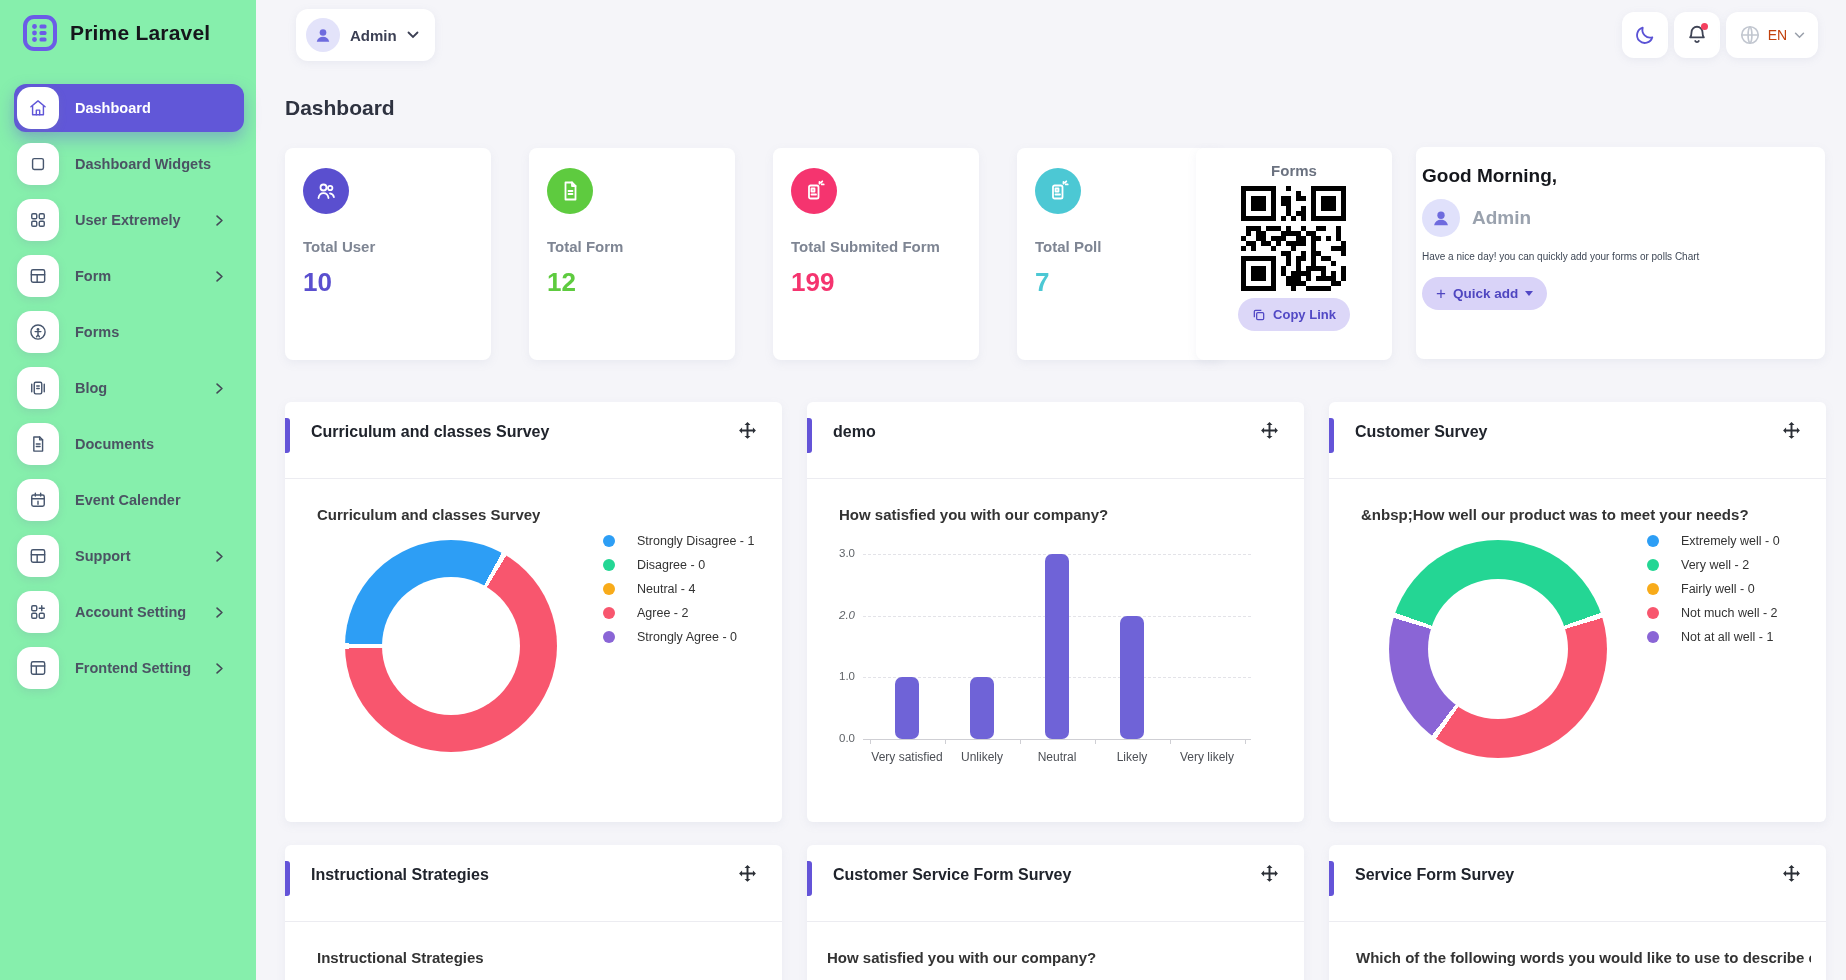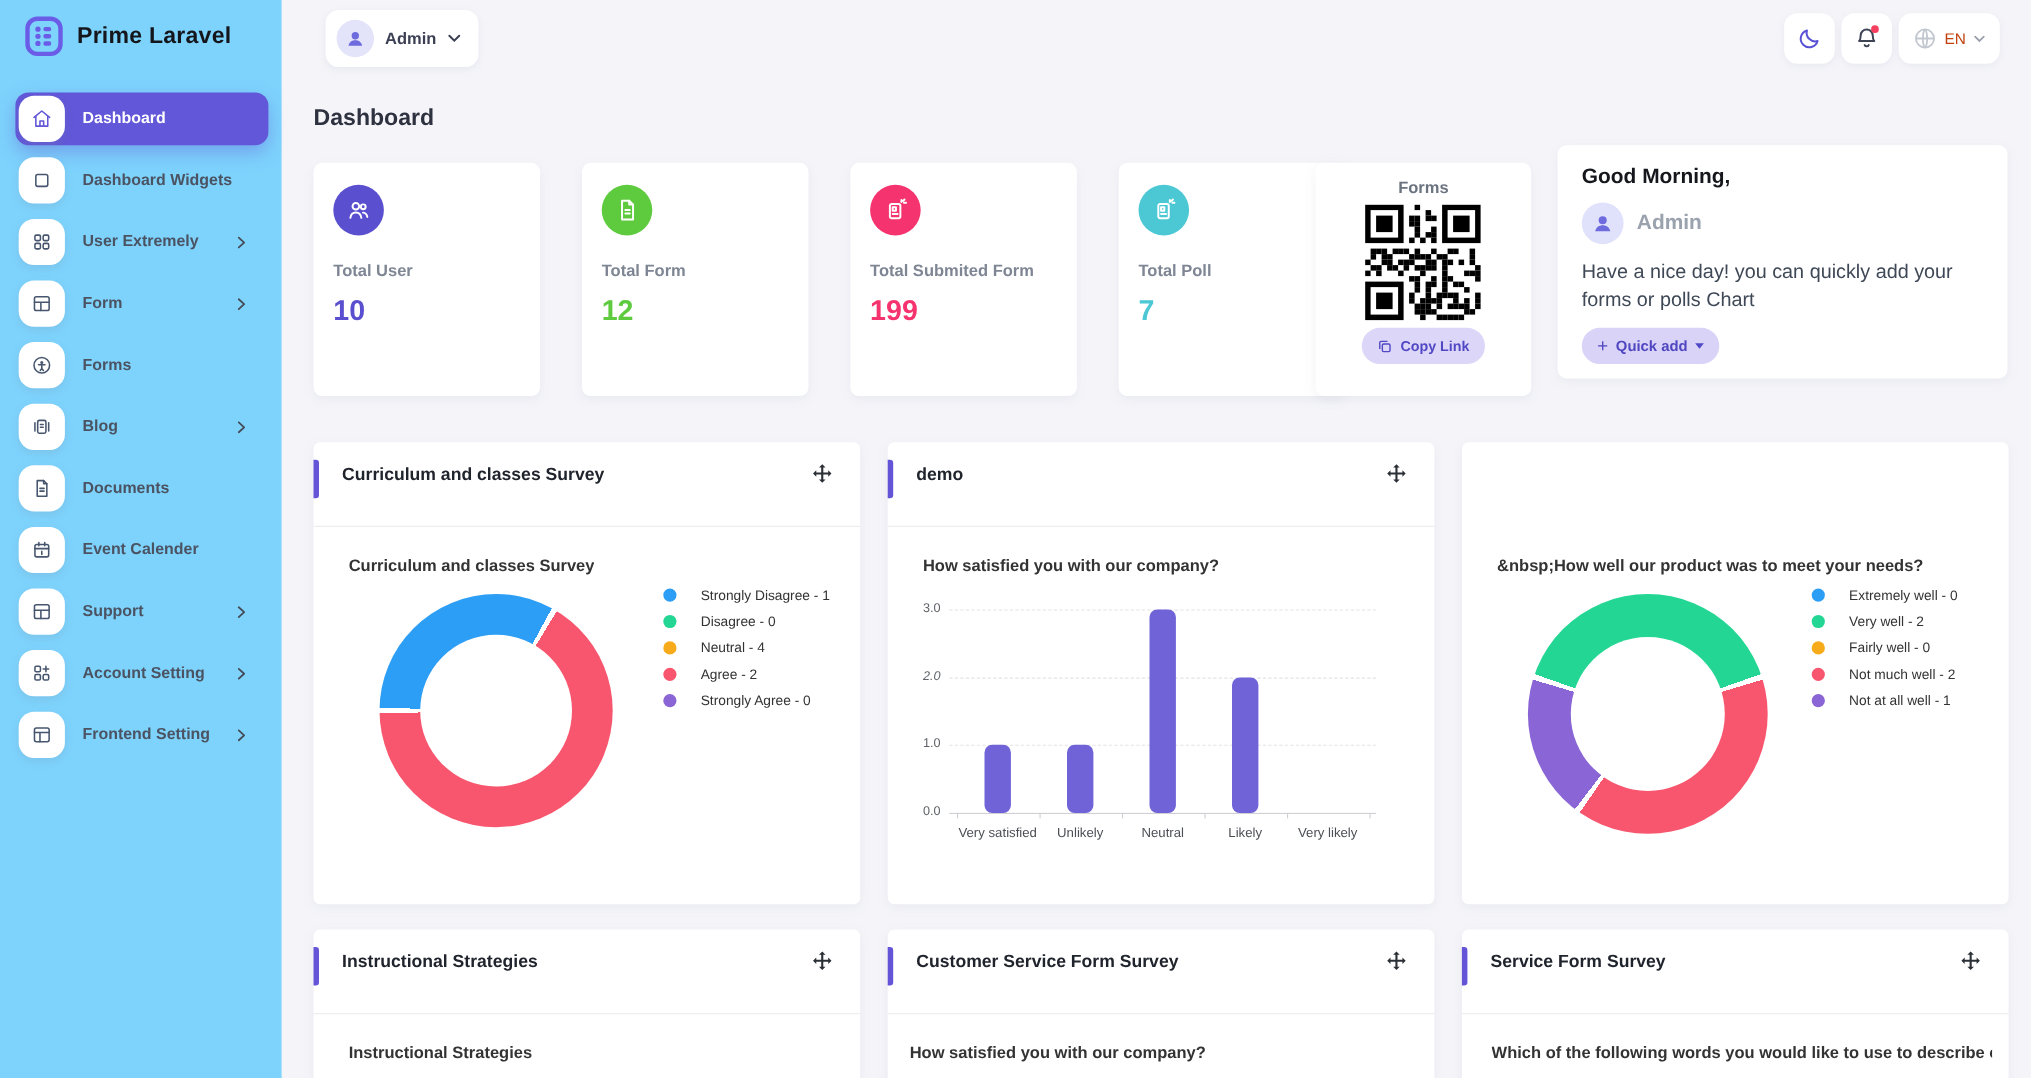--- a/index.html
+++ b/index.html
@@ -4,21 +4,21 @@
 <style>
   * { margin:0; padding:0; box-sizing:border-box; }
   html,body { width:1846px; height:980px; }
   body {
     position:relative; overflow:hidden;
     background:#f5f5f9;
     font-family:"Liberation Sans","DejaVu Sans",sans-serif;
     color:#2e3240;
   }
   
-  .sidebar { position:absolute; left:0; top:0; width:256px; height:980px; background:#7dd3fc; }
+  .sidebar { position:absolute; left:0; top:0; width:256px; height:980px; background:#86efac; }
   .logo { position:absolute; left:20px; top:13px; display:flex; align-items:center; gap:10px; cursor:pointer; }
   .logo-text { font-size:21px; font-weight:800; color:#15161b; letter-spacing:.2px; }
   .nav { position:absolute; left:14px; top:84px; width:230px; display:flex; flex-direction:column; gap:8px; }
   .side-item { height:48px; border-radius:12px; display:flex; align-items:center; gap:16px; padding:0 10px 0 3px; cursor:pointer; }
   .chip { width:42px; height:42px; min-width:42px; border-radius:14px; background:#fff;
           box-shadow:0 3px 8px rgba(125,135,165,.20); display:flex; align-items:center; justify-content:center; color:#47566e; }
   .side-item .lbl { font-size:14.5px; font-weight:600; color:#4b5363; }
   .side-item .chev { margin-left:auto; margin-right:8px; display:flex; color:#444a57; }
   .side-item.active { background:#6157d8; box-shadow:0 7px 16px rgba(97,87,216,.38); }
   .side-item.active .lbl { color:#fff; font-weight:700; }
@@ -41,27 +41,27 @@
   .stat-card { width:206px; height:212px; background:#fff; border-radius:8px; box-shadow:0 3px 10px rgba(140,150,180,.10); padding:20px 18px; }
   .stat-icon { width:46px; height:46px; border-radius:50%; display:flex; align-items:center; justify-content:center; color:#fff; }
   .stat-label { margin-top:24px; font-size:15px; color:#7e8593; font-weight:600; }
   .stat-value { margin-top:12px; font-size:26px; font-weight:700; }
   .forms-card { position:absolute; left:1196px; top:148px; width:196px; height:212px; background:#fff; border-radius:8px;
                 box-shadow:0 3px 10px rgba(140,150,180,.10); text-align:center; padding-top:14px; }
   .forms-title { font-size:15px; font-weight:600; color:#6b7280; }
   .qr { width:106px; height:106px; margin:7px auto 6px auto; }
   .pill-btn { display:inline-flex; align-items:center; gap:7px; height:33px; padding:0 14px; border-radius:17px;
               background:#dcd7f8; color:#5148c5; font-size:13px; font-weight:600; cursor:pointer; border:none; }
-  .greet-card { position:absolute; left:1416px; top:132px; width:409px; height:212px; background:#fff; border-radius:8px;
-                box-shadow:0 3px 10px rgba(140,150,180,.10); padding:18px 22px; }
+  .greet-card { position:absolute; left:1416px; top:147px; width:409px; height:212px; background:#fff; border-radius:8px;
+                box-shadow:0 3px 10px rgba(140,150,180,.10); padding:18px 6px; }
   .greet-title { font-size:19px; font-weight:700; color:#15171c; }
   .greet-row { margin-top:12px; display:flex; align-items:center; gap:12px; }
   .greet-avatar { width:38px; height:38px; border-radius:50%; background:#e0e1fb; display:flex; align-items:center; justify-content:center; color:#6e6bde; }
   .greet-user { font-size:19px; font-weight:600; color:#9aa2ae; }
-  .greet-msg { margin-top:13px; width:372px; font-size:18px; line-height:1.4; color:#3f4856; }
+  .greet-msg { margin-top:13px; width:372px; font-size:10px; line-height:1.4; color:#3f4856; }
   .caret-down { width:0; height:0; border-left:4px solid transparent; border-right:4px solid transparent; border-top:5px solid #5148c5; }
   
   .chart-card { position:absolute; width:497px; height:420px; background:#fff; border-radius:6px; box-shadow:0 3px 10px rgba(140,150,180,.10); }
   .cc-head { position:relative; height:77px; border-bottom:1px solid #ececf1; }
   .accent { position:absolute; left:0; top:16px; width:5px; height:35px; background:#6454d8; border-radius:0 3px 3px 0; }
   .cc-title { position:absolute; left:26px; top:21px; font-size:16px; font-weight:700; color:#20242c; }
   .drag { position:absolute; right:24px; top:19px; cursor:move; color:#2b2f36; }
   .cc-body { position:absolute; left:0; top:78px; right:0; bottom:0; overflow:hidden; }
   .chart-title { position:absolute; left:32px; top:26px; font-size:15px; font-weight:700; color:#333;
                  white-space:nowrap; overflow:hidden; max-width:455px; }
@@ -575,20 +575,29 @@
       <div class="xlab" style="left: 127px; top: 270px;">Unlikely</div>
       <div class="bar" style="left: 238px; top: 73.9px; height: 185.1px; background: rgb(111, 99, 215);"></div>
       <div class="xlab" style="left: 202px; top: 270px;">Neutral</div>
       <div class="bar" style="left: 313px; top: 135.6px; height: 123.4px; background: rgb(111, 99, 215);"></div>
       <div class="xlab" style="left: 277px; top: 270px;">Likely</div>
       <div class="xlab" style="left: 352px; top: 270px;">Very likely</div>
     </div>
 </div>
 
 <div class="chart-card" style="left:1329px; top:402px;">
+  <div class="cc-head">
+    <span class="accent"></span>
+    <span class="cc-title">Customer Survey</span>
+    <span class="drag">
+        <svg width="21" height="21" viewBox="0 0 24 24" fill="currentColor">
+          <path d="M12 1.2 15.4 4.6h-2.3v5.1h5.1V7.4L21.6 10.8l-3.4 3.4v-2.3h-5.1v5.1h2.3L12 20.4l-3.4-3.4h2.3v-5.1H5.8v2.3L2.4 10.8 5.8 7.4v2.3h5.1V4.6H8.6z"></path>
+        </svg>
+      </span>
+  </div>
   <div class="cc-body">
     <div class="chart-title">&amp;nbsp;How well our product was to meet your needs?</div>
     <div class="donut" style="width: 218px; height: 218px; background: conic-gradient(from 288deg, rgb(255, 255, 255) 0deg, rgb(255, 255, 255) 1.4deg, rgb(36, 214, 148) 1.4deg, rgb(36, 214, 148) 142.6deg, rgb(255, 255, 255) 142.6deg, rgb(255, 255, 255) 144deg, rgb(255, 255, 255) 144deg, rgb(255, 255, 255) 145.4deg, rgb(248, 86, 110) 145.4deg, rgb(248, 86, 110) 286.6deg, rgb(255, 255, 255) 286.6deg, rgb(255, 255, 255) 288deg, rgb(255, 255, 255) 288deg, rgb(255, 255, 255) 289.4deg, rgb(138, 101, 214) 289.4deg, rgb(138, 101, 214) 358.6deg, rgb(255, 255, 255) 358.6deg, rgb(255, 255, 255) 360deg);">
         <div class="hole" style="left:39px;top:39px;width:140px;height:140px;"></div>
       </div>
     <ul class="legend">
         <li>
           <span class="dot" style="background:#2d9ef5"></span>
           <span class="ltxt">Extremely well - 0</span>
         </li>

